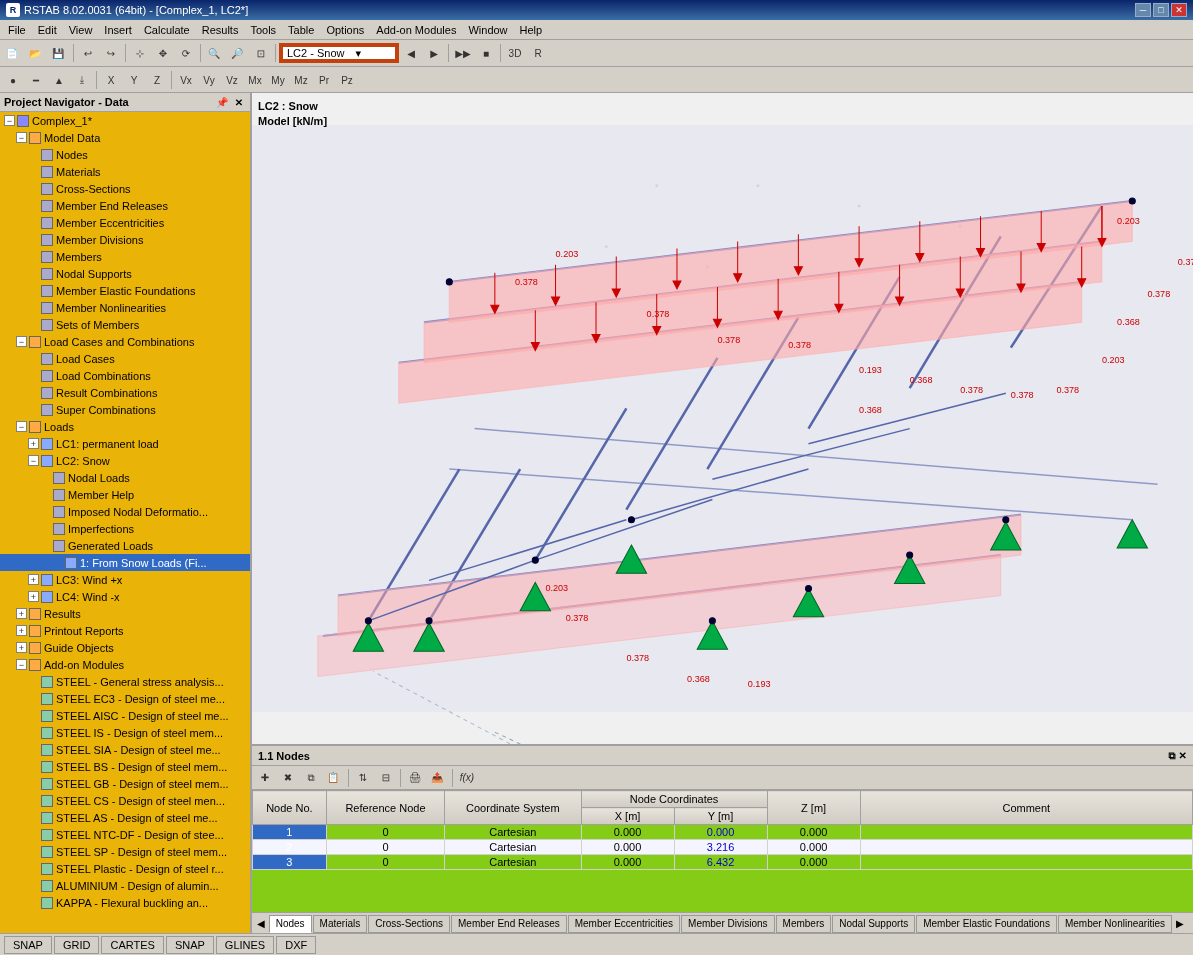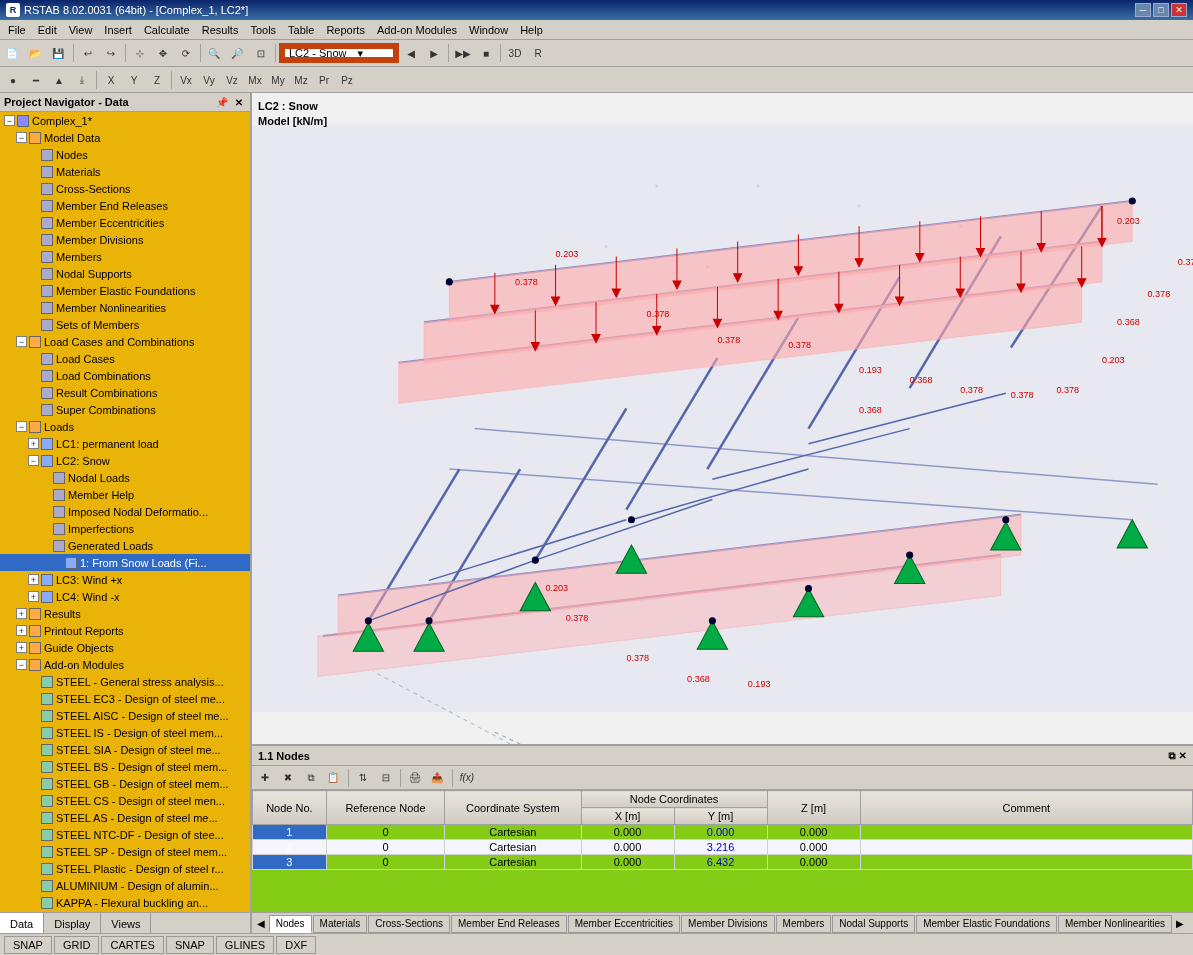--- a/index.html
+++ b/index.html
@@ -56,21 +56,21 @@
       border: 1px solid transparent;
       display: flex; align-items: center; justify-content: center;
       cursor: pointer;
       font-size: 10px;
       color: #333;
     }
     .tb-sep { width: 1px; height: 18px; background: #a0a0a0; margin: 0 2px; }
     .tb-dropdown {
       height: 20px;
       background: white;
-      border: 6px solid #c2410c;
+      border: 4px solid #c2410c;
       padding: 0 4px;
       font-size: 11px;
       display: flex;
       align-items: center;
       gap: 11px;
       min-width: 120px;
     }
 
     
     .project-nav {
@@ -269,21 +269,21 @@
 
 <div class="menu-bar">
   <div class="menu-item">File</div>
   <div class="menu-item">Edit</div>
   <div class="menu-item">View</div>
   <div class="menu-item">Insert</div>
   <div class="menu-item">Calculate</div>
   <div class="menu-item">Results</div>
   <div class="menu-item">Tools</div>
   <div class="menu-item">Table</div>
-  <div class="menu-item">Reports</div>
+  <div class="menu-item">Options</div>
   <div class="menu-item">Add-on Modules</div>
   <div class="menu-item">Window</div>
   <div class="menu-item">Help</div>
 </div>
 
 <div class="toolbar-area">
   <div class="toolbar-row">
     <div class="tb-btn" title="New">📄</div>
     <div class="tb-btn" title="Open">📂</div>
     <div class="tb-btn" title="Save">💾</div>
@@ -621,25 +621,20 @@
           <span class="tree-icon" style="display: inline-block; width: 12px; height: 12px; background: rgb(136, 204, 170); border: 1px solid rgb(102, 102, 102); margin-right: 3px; vertical-align: middle;"></span>
           <span class="tree-label">ALUMINIUM - Design of alumin...</span>
         </div>
         <div class="tree-item">
           <span class="tree-indent" style="width: 24px; display: inline-block;"></span>
           <span class="tree-expander leaf"></span>
           <span class="tree-icon" style="display: inline-block; width: 12px; height: 12px; background: rgb(136, 204, 170); border: 1px solid rgb(102, 102, 102); margin-right: 3px; vertical-align: middle;"></span>
           <span class="tree-label">KAPPA - Flexural buckling an...</span>
         </div>
       </div>
-    <div class="nav-tabs">
-      <div class="nav-tab active">Data</div>
-      <div class="nav-tab">Display</div>
-      <div class="nav-tab">Views</div>
-    </div>
   </div>
 
   <div style="flex: 1; display: flex; flex-direction: column; position: relative; overflow: hidden;">
 
     <div class="viewport-area" style="flex: 1; overflow: hidden; position: relative;">
       <div class="lc-label">
         <div>LC2 : Snow</div>
         <div>Model [kN/m]</div>
       </div>
       

